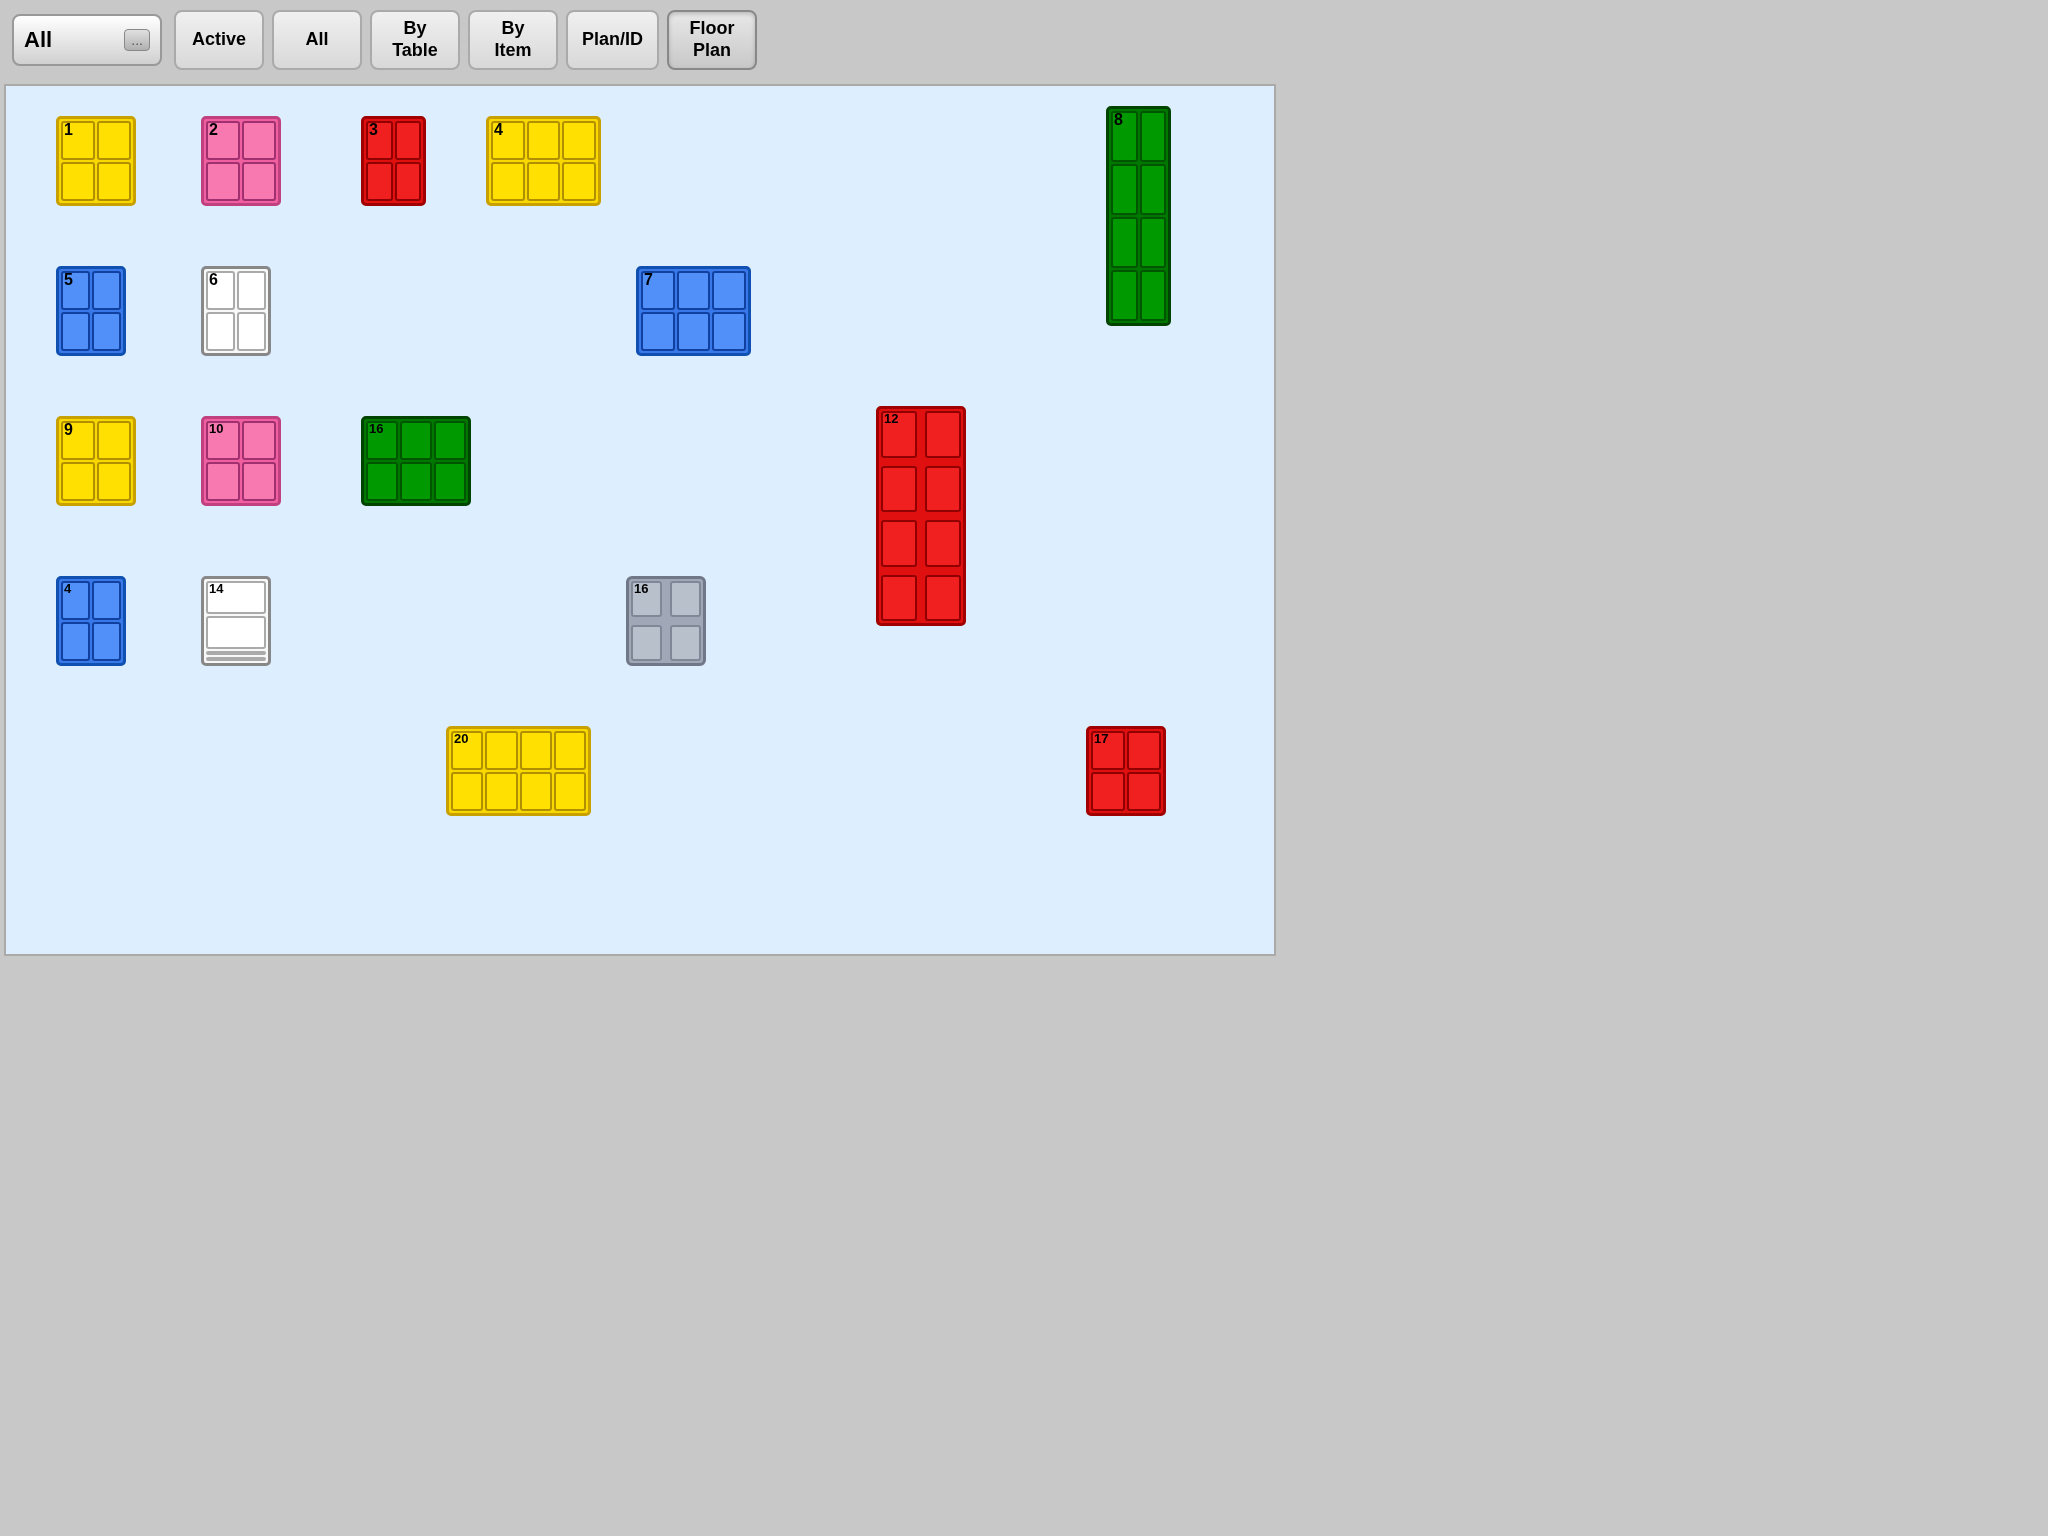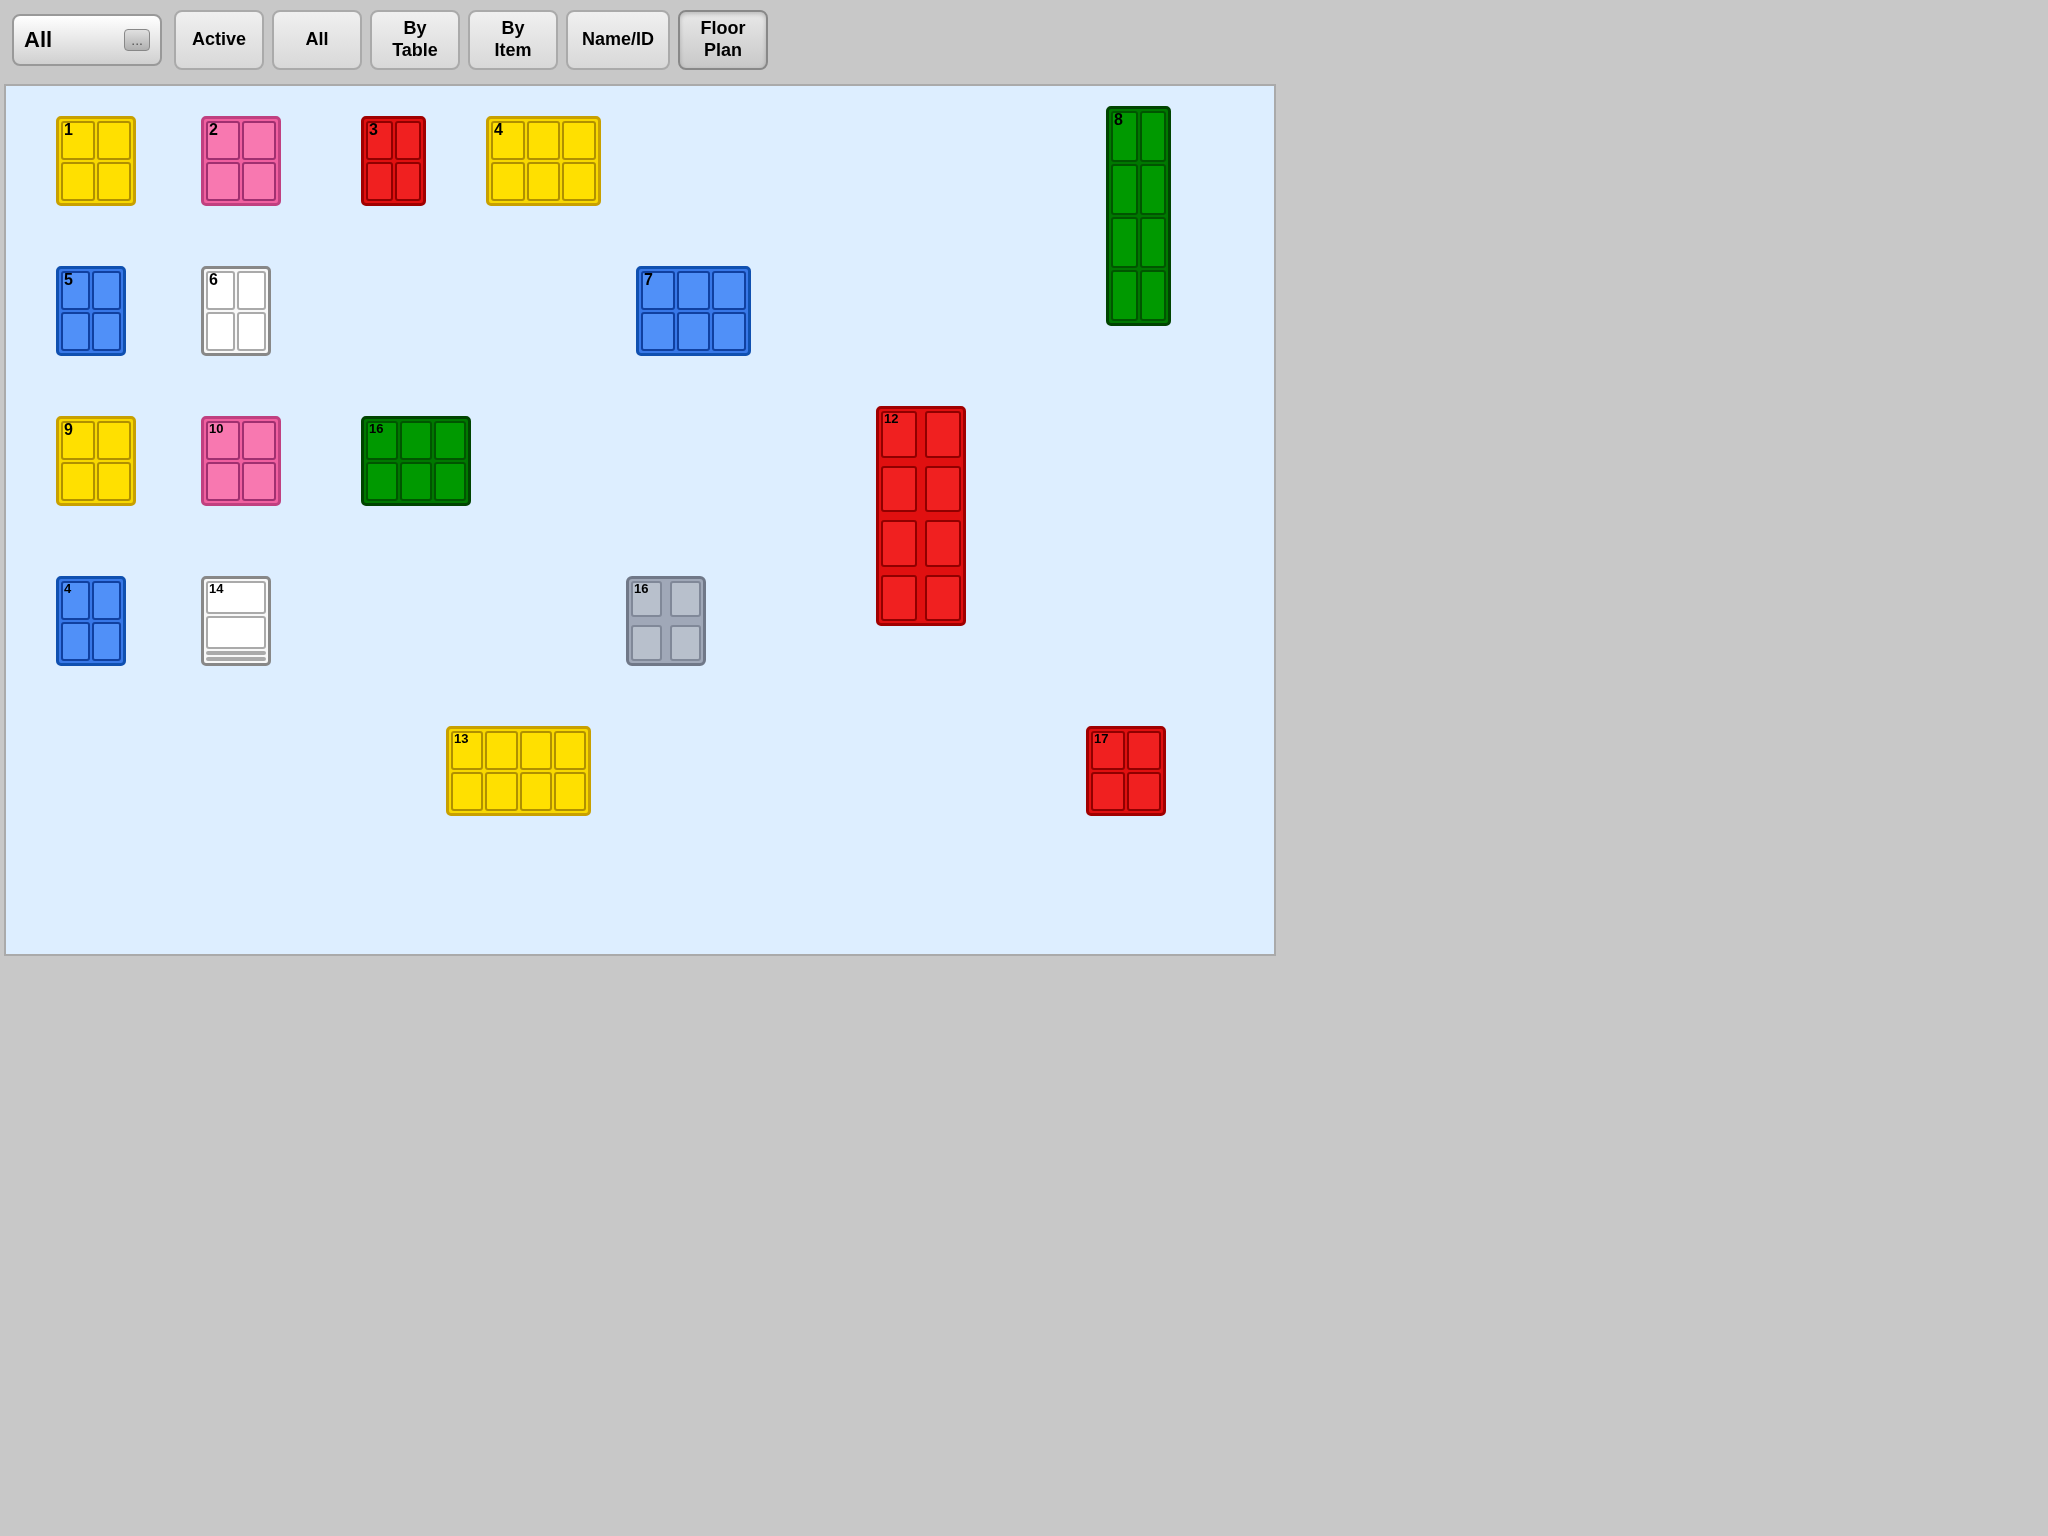--- a/index.html
+++ b/index.html
@@ -106,21 +106,21 @@
 <div class="top-bar">
   <div class="all-dropdown">
     <span class="all-dropdown-label">All</span>
     <span class="all-dropdown-dots">...</span>
   </div>
   <div class="nav-buttons">
     <button class="nav-btn">Active</button>
     <button class="nav-btn">All</button>
     <button class="nav-btn">By<br>Table</button>
     <button class="nav-btn">By<br>Item</button>
-    <button class="nav-btn">Name/ID</button>
+    <button class="nav-btn">Plan/ID</button>
     <button class="nav-btn active">Floor<br>Plan</button>
   </div>
 </div>
 
 <div class="main-content">
   <div class="floor-plan-area" id="floorPlan">
 
   <div class="table-widget" style="left: 50px; top: 30px; width: 80px; height: 90px; position: absolute;">
         <div style="width: 100%; height: 100%; display: grid; grid-template-columns: repeat(2, 1fr); grid-template-rows: repeat(2, 1fr); background: rgb(248, 216, 0); border: 3px solid rgb(200, 160, 0); border-radius: 5px; gap: 2px; padding: 2px; position: relative;">
           <div style="position: absolute; top: 3px; left: 5px; font-size: 16px; font-weight: bold; color: rgb(0, 0, 0); z-index: 10; line-height: 1;">1</div>
@@ -265,21 +265,21 @@
         <div style="width: 100%; height: 100%; display: grid; grid-template-columns: repeat(2, 1fr); grid-template-rows: repeat(2, 1fr); background: rgb(160, 168, 184); border: 3px solid rgb(112, 120, 136); border-radius: 6px; gap: 8px; padding: 2px; position: relative;">
           <div style="position: absolute; top: 3px; left: 5px; font-size: 13px; font-weight: bold; color: rgb(0, 0, 0); z-index: 10; line-height: 1;">16</div>
           <div style="background: rgb(184, 192, 204); border: 2px solid rgb(128, 136, 152); border-radius: 3px;"></div>
           <div style="background: rgb(184, 192, 204); border: 2px solid rgb(128, 136, 152); border-radius: 3px;"></div>
           <div style="background: rgb(184, 192, 204); border: 2px solid rgb(128, 136, 152); border-radius: 3px;"></div>
           <div style="background: rgb(184, 192, 204); border: 2px solid rgb(128, 136, 152); border-radius: 3px;"></div>
         </div>
       </div>
       <div class="table-widget" style="left: 440px; top: 640px; width: 145px; height: 90px; position: absolute;">
         <div style="width: 100%; height: 100%; display: grid; grid-template-columns: repeat(4, 1fr); grid-template-rows: repeat(2, 1fr); background: rgb(248, 216, 0); border: 3px solid rgb(200, 160, 0); border-radius: 5px; gap: 2px; padding: 2px; position: relative;">
-          <div style="position: absolute; top: 3px; left: 5px; font-size: 13px; font-weight: bold; color: rgb(0, 0, 0); z-index: 10; line-height: 1;">13</div>
+          <div style="position: absolute; top: 3px; left: 5px; font-size: 13px; font-weight: bold; color: rgb(0, 0, 0); z-index: 10; line-height: 1;">20</div>
           <div style="background: rgb(255, 224, 0); border: 2px solid rgb(176, 144, 0); border-radius: 3px;"></div>
           <div style="background: rgb(255, 224, 0); border: 2px solid rgb(176, 144, 0); border-radius: 3px;"></div>
           <div style="background: rgb(255, 224, 0); border: 2px solid rgb(176, 144, 0); border-radius: 3px;"></div>
           <div style="background: rgb(255, 224, 0); border: 2px solid rgb(176, 144, 0); border-radius: 3px;"></div>
           <div style="background: rgb(255, 224, 0); border: 2px solid rgb(176, 144, 0); border-radius: 3px;"></div>
           <div style="background: rgb(255, 224, 0); border: 2px solid rgb(176, 144, 0); border-radius: 3px;"></div>
           <div style="background: rgb(255, 224, 0); border: 2px solid rgb(176, 144, 0); border-radius: 3px;"></div>
           <div style="background: rgb(255, 224, 0); border: 2px solid rgb(176, 144, 0); border-radius: 3px;"></div>
         </div>
       </div>

